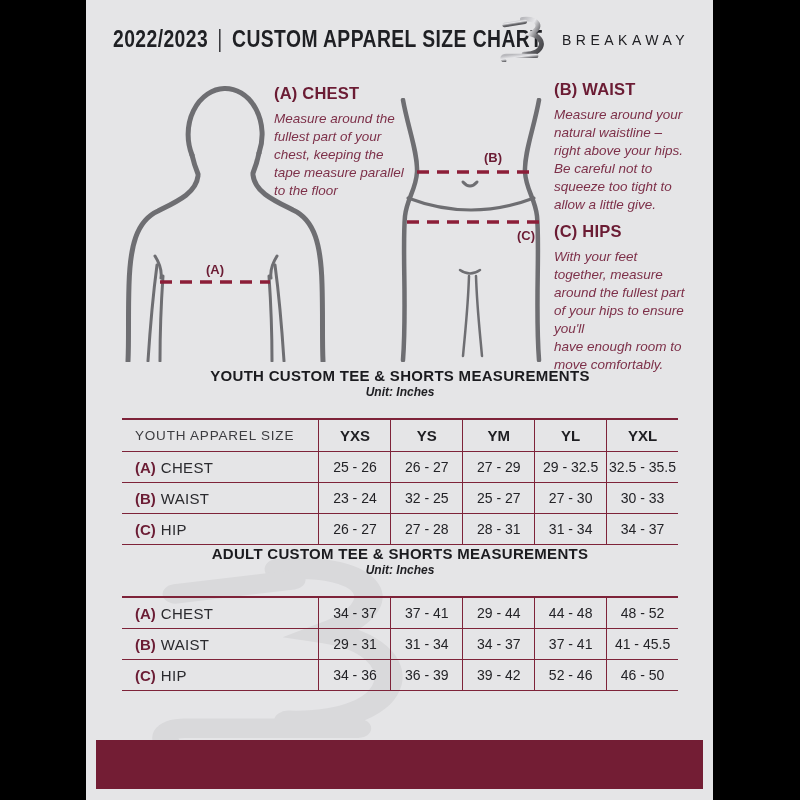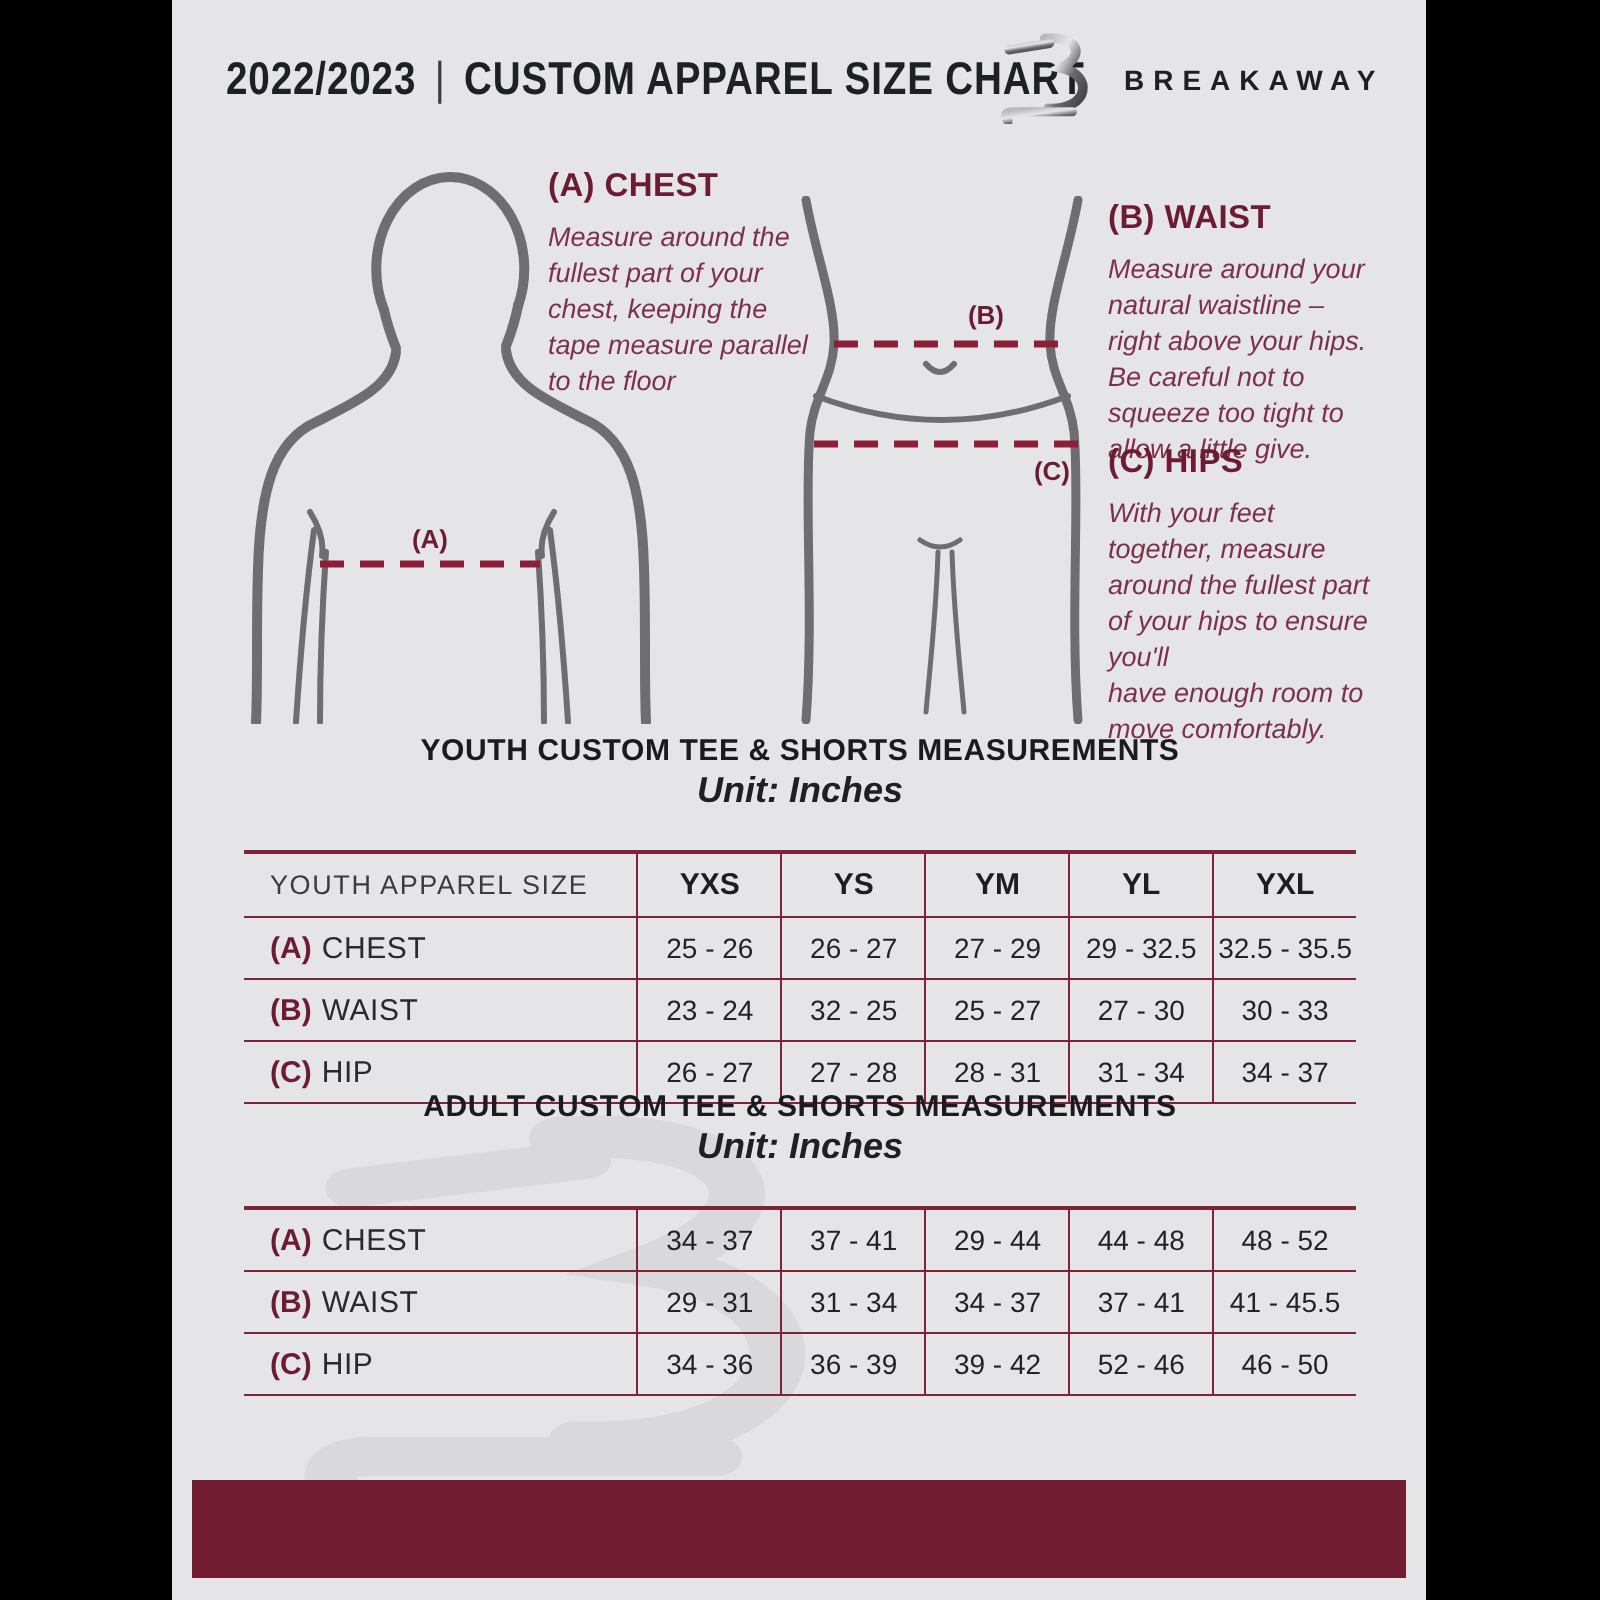--- a/index.html
+++ b/index.html
@@ -5,44 +5,44 @@
   html,body{margin:0;padding:0;}
   body{width:800px;height:800px;background:#000;position:relative;overflow:hidden;
        font-family:"Liberation Sans", sans-serif;}
   .page{position:absolute;left:86px;top:0;width:627px;height:800px;background:#e5e5e7;overflow:hidden;}
 
   
   .hdr-title{position:absolute;left:27px;top:26px;font-size:23px;font-weight:bold;color:#1f2024;
              transform:scaleX(.84);transform-origin:left top;white-space:nowrap;letter-spacing:.5px;}
   .hdr-sep{font-weight:400;color:#3a3a3e;margin:0 11px;}
   .logo{position:absolute;left:412px;top:14px;}
-  .brand{position:absolute;left:476px;top:32px;font-size:14px;font-weight:bold;letter-spacing:4.5px;color:#202024;}
+  .brand{position:absolute;left:476px;top:32px;font-size:14px;font-weight:normal;letter-spacing:4.5px;color:#202024;}
 
   
   .fig{position:absolute;}
   #fig1{left:30px;top:85px;}
   #fig2{left:306px;top:98px;}
   .outline{fill:none;stroke:#6e6e72;stroke-linecap:round;}
   .dashline{stroke:#8c1e38;stroke-width:3.5;stroke-dasharray:12 8;fill:none;}
   .figlabel{font-family:"Liberation Sans",sans-serif;font-size:13px;font-weight:bold;fill:#6b1c34;}
 
   
   .sec{position:absolute;width:162px;}
   #secA{left:188px;top:84px;}
-  #secB{left:468px;top:100px;}
+  #secB{left:468px;top:80px;}
   #secC{left:468px;top:222px;}
   .sec h3{font-size:16.5px;font-weight:bold;color:#6b1c34;margin:0 0 7px 0;letter-spacing:.2px;}
   .sec p{font-size:13.5px;line-height:18px;font-style:italic;color:#7d3049;margin:0;white-space:pre-line;}
 
   
   .block{position:absolute;left:36px;width:556px;text-align:center;}
   #youth{top:367px;}
   #adult{top:545px;}
   .tbl-title{font-size:15px;font-weight:bold;color:#1b1b1f;letter-spacing:.3px;}
-  .tbl-unit{font-size:18px;font-style:italic;font-weight:bold;color:#202024;margin-top:1px;}
+  .tbl-unit{font-size:12px;font-style:italic;font-weight:bold;color:#202024;margin-top:1px;}
   .sz-table{margin-top:19px;border-top:2.5px solid #7e2339;border-bottom:1.5px solid #7e2339;}
   .tr{display:flex;height:30px;}
   .tr-head{height:31px;}
   .tr:not(:last-child){border-bottom:1.5px solid #7e2339;}
   .c-label{width:33%;display:flex;align-items:center;padding-left:13px;text-align:left;}
   .c-val{flex:1;display:flex;align-items:center;justify-content:center;border-left:1.5px solid #7e2339;
          font-size:14px;color:#232327;}
   .head-label{font-size:13.5px;letter-spacing:.8px;color:#3c3c40;}
   .head-size{font-size:15px;font-weight:bold;color:#1e1e22;}
   .pfx{font-weight:bold;color:#6b1c34;font-size:15px;}

